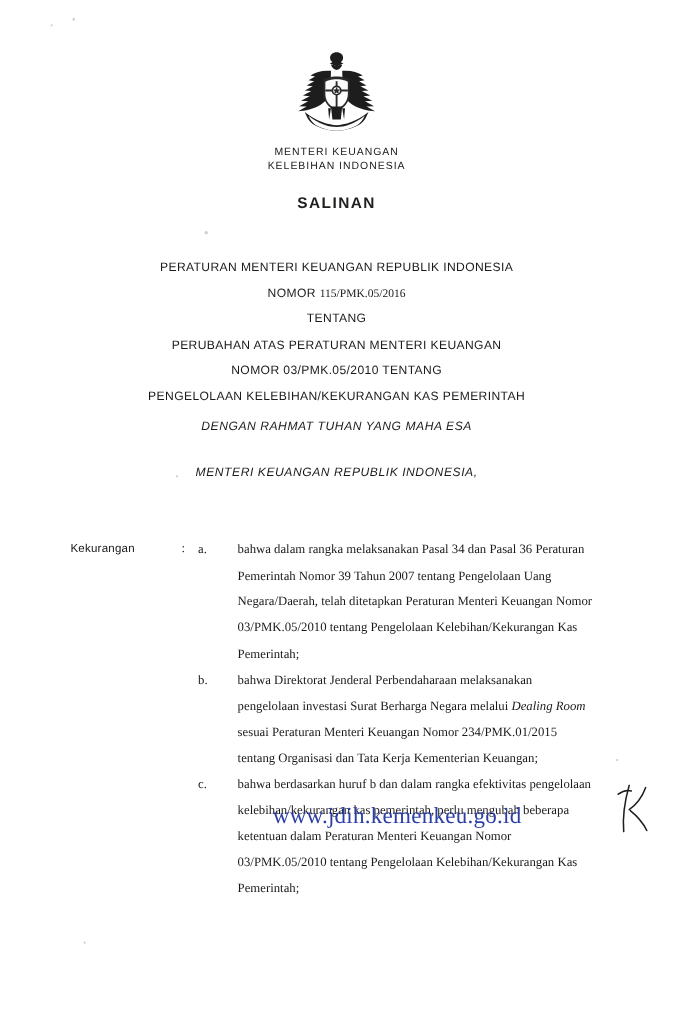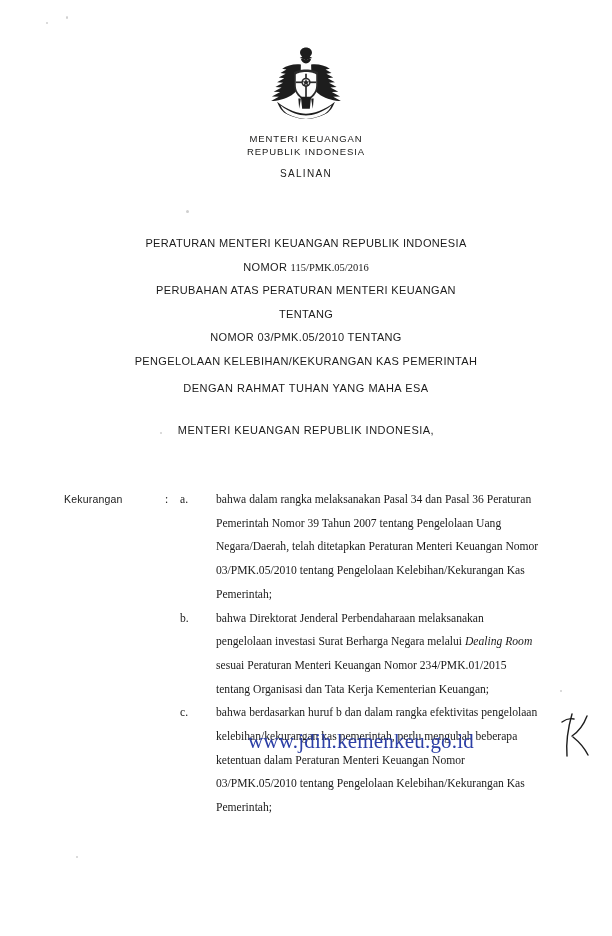--- a/index.html
+++ b/index.html
@@ -43,23 +43,23 @@
     left: 0;
     width: 100%;
     text-align: center;
     font-family: "Liberation Sans", sans-serif;
     font-size: 9.5px;
     letter-spacing: 0.9px;
     color: #20201f;
     line-height: 13px;
   }
   .header-block .salinan {
-    margin-top: 9px;
-    font-weight: normal;
-    font-size: 10px;
+    margin-top: 20px;
+    font-weight: bold;
+    font-size: 14px;
     letter-spacing: 1.3px;
   }
 
   
   .title-block {
     position: absolute;
     top: 232px;
     left: 0;
     width: 100%;
     text-align: center;
@@ -78,20 +78,21 @@
   .subtitle-block {
     position: absolute;
     top: 382px;
     left: 0;
     width: 100%;
     text-align: center;
     font-family: "Liberation Sans", sans-serif;
     font-size: 11px;
     letter-spacing: 0.5px;
     color: #1b1b1b;
+    font-style: italic;
   }
   .subtitle-block .line2 {
     margin-top: 30px;
   }
 
   
   .considering {
     position: absolute;
     top: 488px;
     left: 64px;
@@ -209,32 +210,32 @@
 
           <path d="M16 68 c12 10 26 14 34 14 c8 0 22 -4 34 -14 c-3 8 -6 11 -9 13 c-9 5 -18 7 -25 7 c-7 0 -16 -2 -25 -7 c-3 -2 -6 -5 -9 -13 z"></path>
           <path d="M20 72 c11 9 22 12 30 12 c8 0 19 -3 30 -12 c-2 5 -5 8 -8 10 c-8 4 -15 6 -22 6 c-7 0 -14 -2 -22 -6 c-3 -2 -6 -5 -8 -10 z" fill="#fdfdfd"></path>
         </g>
       </svg>
     </span>
   </div>
 
   <div class="header-block">
     <div>MENTERI KEUANGAN</div>
-    <div>REPUBLIK INDONESIA</div>
+    <div>KELEBIHAN INDONESIA</div>
     <div class="salinan">SALINAN</div>
   </div>
 
   <div class="title-block">
     <div>PERATURAN MENTERI KEUANGAN REPUBLIK INDONESIA</div>
     <div class="nomor">
       <span>NOMOR</span>
       <span class="mono">115/PMK.05/2016</span>
     </div>
+    <div>TENTANG</div>
     <div>PERUBAHAN ATAS PERATURAN MENTERI KEUANGAN</div>
-    <div>TENTANG</div>
     <div>NOMOR 03/PMK.05/2010 TENTANG</div>
     <div>PENGELOLAAN KELEBIHAN/KEKURANGAN KAS PEMERINTAH</div>
   </div>
 
   <div class="subtitle-block">
     <div>DENGAN RAHMAT TUHAN YANG MAHA ESA</div>
     <div class="line2">MENTERI KEUANGAN REPUBLIK INDONESIA,</div>
   </div>
 
   <div class="considering">

